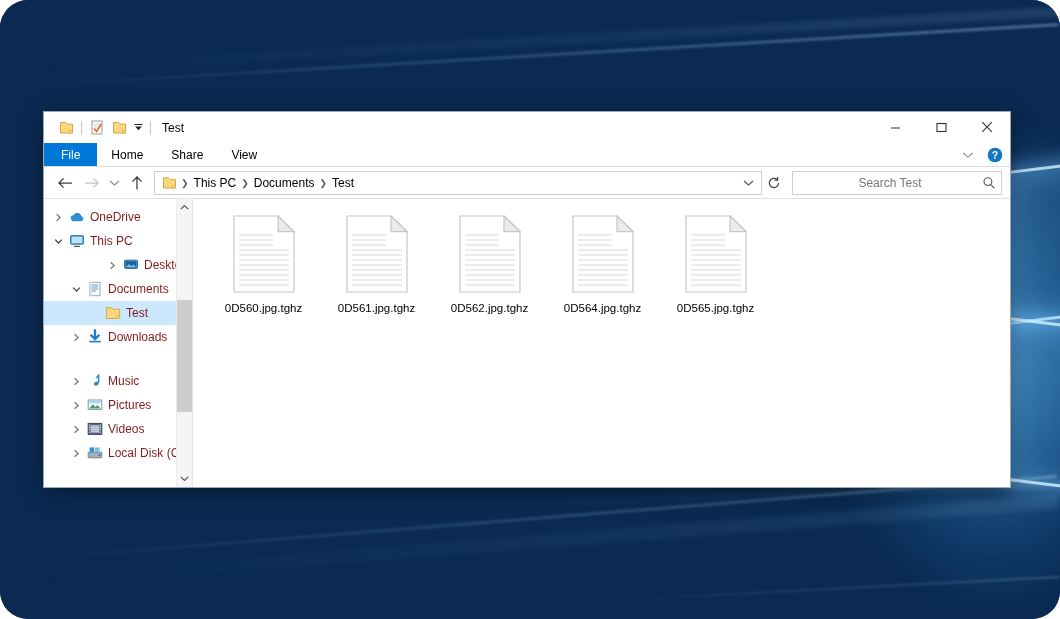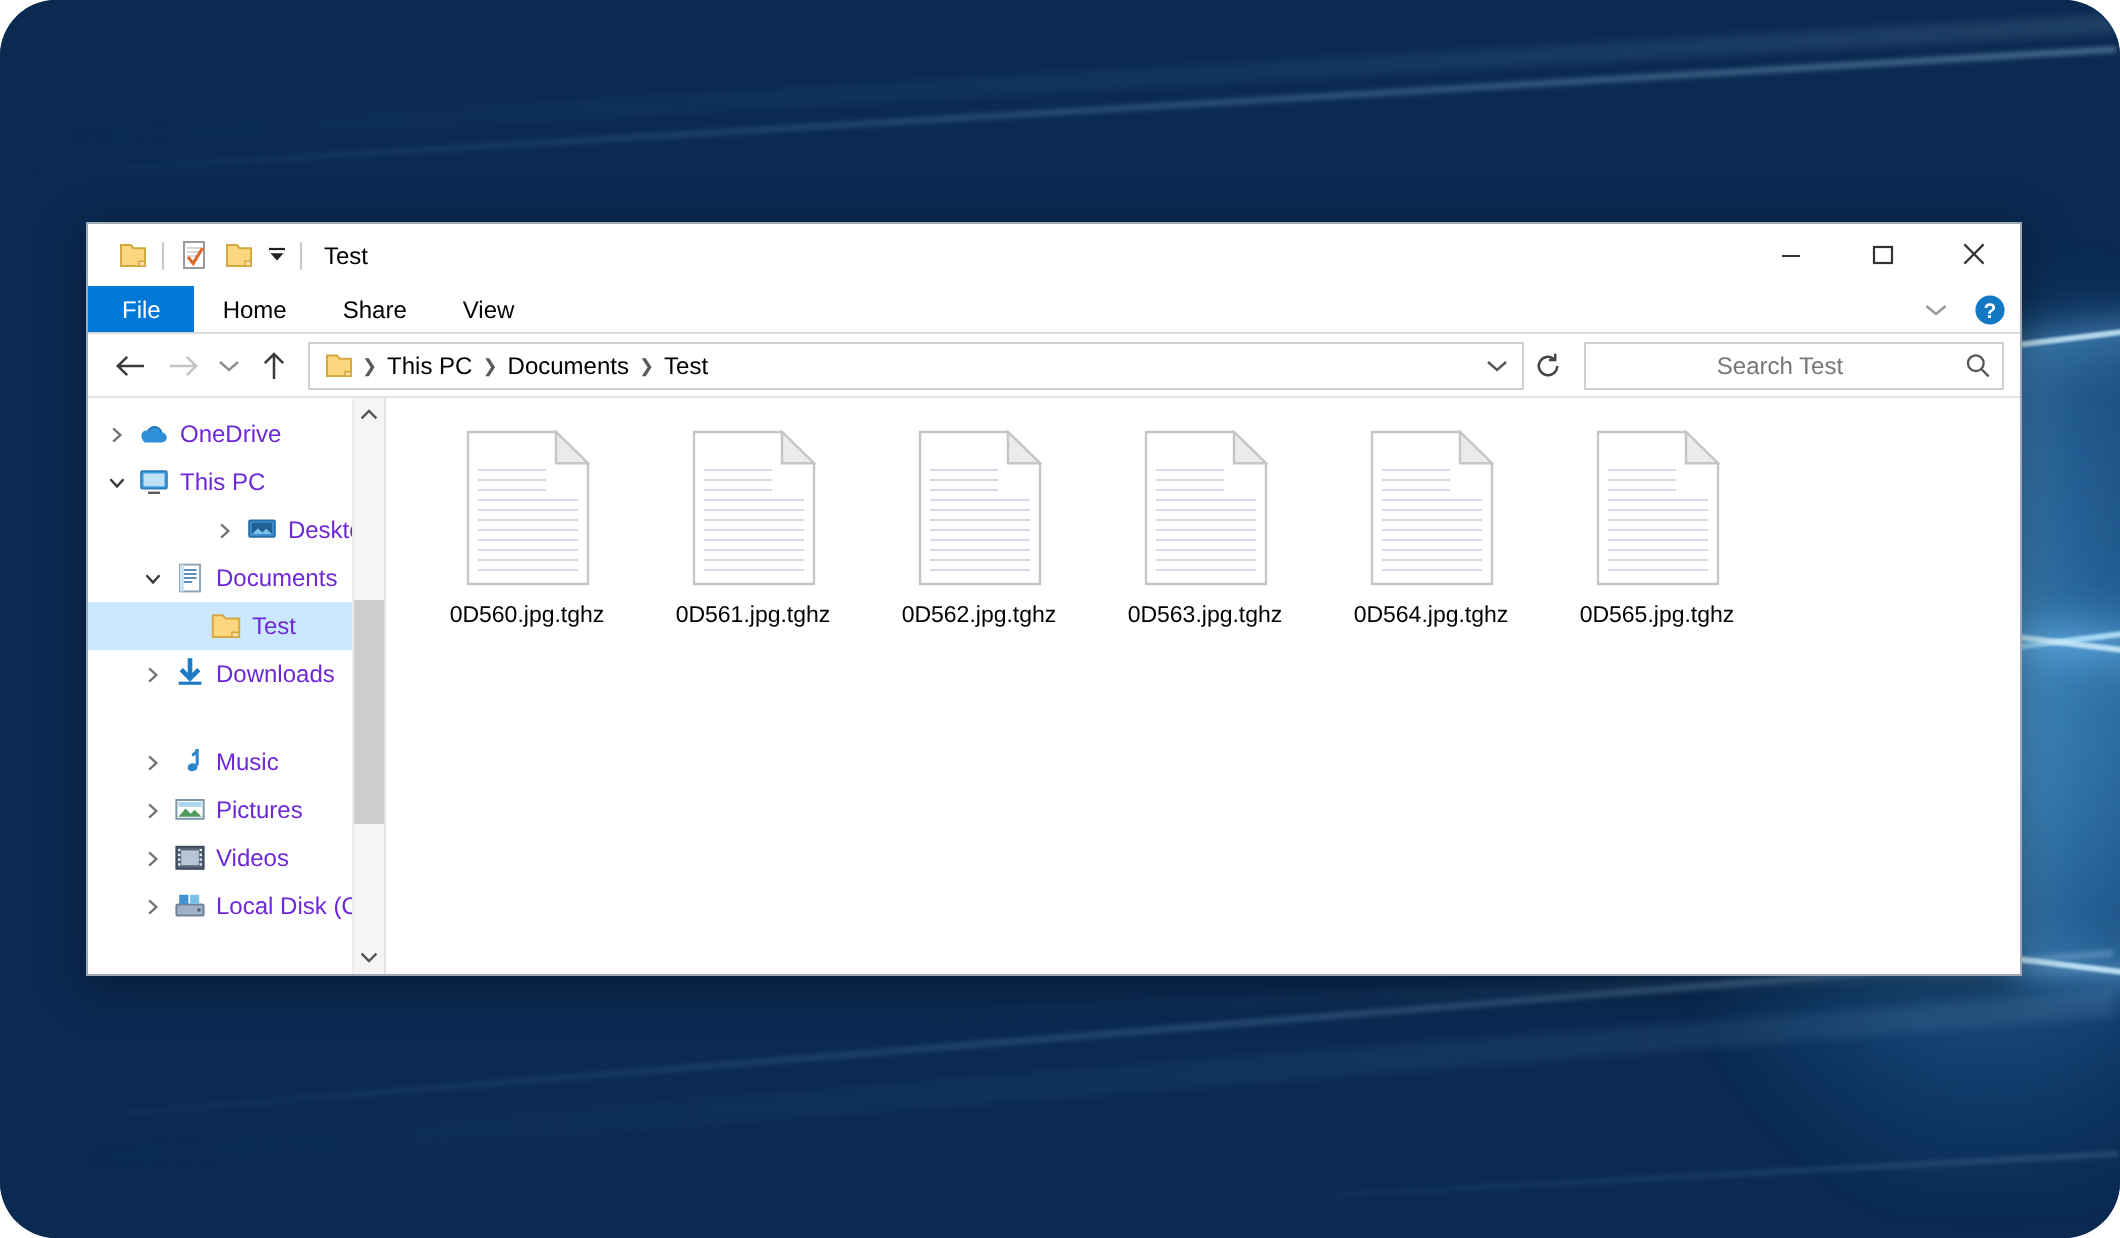--- a/index.html
+++ b/index.html
@@ -111,21 +111,21 @@
   }
   .searchbox input::placeholder { color:#777; }
 
   
   .body { flex:1; display:flex; min-height:0; border-top:1px solid #e3e3e3; }
   .sidebar {
     width:148px; background:#fff; position:relative;
     padding-top:6px; flex:0 0 auto; overflow:hidden;
   }
   .tree-item {
-    height:24px; display:flex; align-items:center; font-size:12px; color:#6d28d9;
+    height:24px; display:flex; align-items:center; font-size:12px; color:#7f1d1d;
     padding-right:4px; white-space:nowrap;
   }
   .tree-item.selected { background:#cce8ff; }
   .twisty { width:17px; display:flex; align-items:center; justify-content:center; color:#6d6d6d; font-size:10px; }
   .t-icon { width:20px; display:flex; align-items:center; justify-content:center; margin-right:3px; }
   .sb-scroll {
     position:absolute; right:0; top:0; width:15px; height:100%;
     background:#f5f5f5; border-left:1px solid #ececec;
     display:flex; flex-direction:column; align-items:center;
   }
@@ -504,30 +504,20 @@
               <div class="fname">0D562.jpg.tghz</div>
             </div>
             <div class="fileitem">
               <span><svg width="62" height="78" viewBox="0 0 62 78">
                   <path d="M1 1h44l16 15.6V77H1z" fill="#ffffff" stroke="#c6c6c6" stroke-width="1.2"></path>
                   <path d="M45 1l16 15.6H45z" fill="#ebebeb" stroke="#c6c6c6" stroke-width="1.2"></path>
                   <g stroke="#d3dbe6" stroke-width="1">
                     <path d="M6 20h34M6 25h34M6 30h34M6 35h50M6 40h50M6 45h50M6 50h50M6 55h50M6 60h50M6 65h50M6 70h50"></path>
                   </g>
                 </svg></span>
-              <div class="fname">0D563.jpg.tghz</div>
-            </div>
-            <div class="fileitem">
-              <span><svg width="62" height="78" viewBox="0 0 62 78">
-                  <path d="M1 1h44l16 15.6V77H1z" fill="#ffffff" stroke="#c6c6c6" stroke-width="1.2"></path>
-                  <path d="M45 1l16 15.6H45z" fill="#ebebeb" stroke="#c6c6c6" stroke-width="1.2"></path>
-                  <g stroke="#d3dbe6" stroke-width="1">
-                    <path d="M6 20h34M6 25h34M6 30h34M6 35h50M6 40h50M6 45h50M6 50h50M6 55h50M6 60h50M6 65h50M6 70h50"></path>
-                  </g>
-                </svg></span>
               <div class="fname">0D564.jpg.tghz</div>
             </div>
             <div class="fileitem">
               <span><svg width="62" height="78" viewBox="0 0 62 78">
                   <path d="M1 1h44l16 15.6V77H1z" fill="#ffffff" stroke="#c6c6c6" stroke-width="1.2"></path>
                   <path d="M45 1l16 15.6H45z" fill="#ebebeb" stroke="#c6c6c6" stroke-width="1.2"></path>
                   <g stroke="#d3dbe6" stroke-width="1">
                     <path d="M6 20h34M6 25h34M6 30h34M6 35h50M6 40h50M6 45h50M6 50h50M6 55h50M6 60h50M6 65h50M6 70h50"></path>
                   </g>
                 </svg></span>

